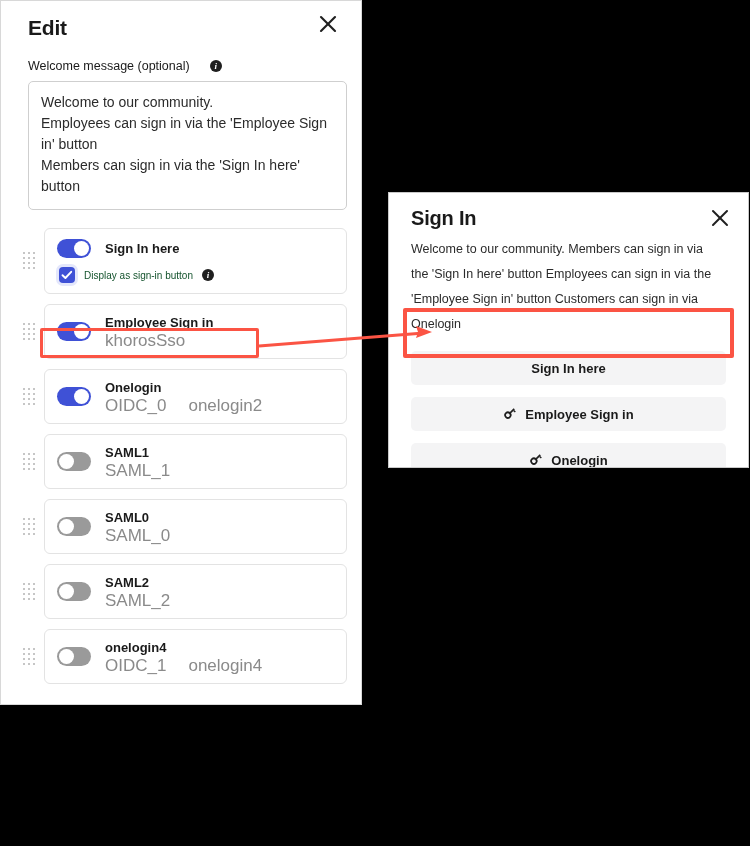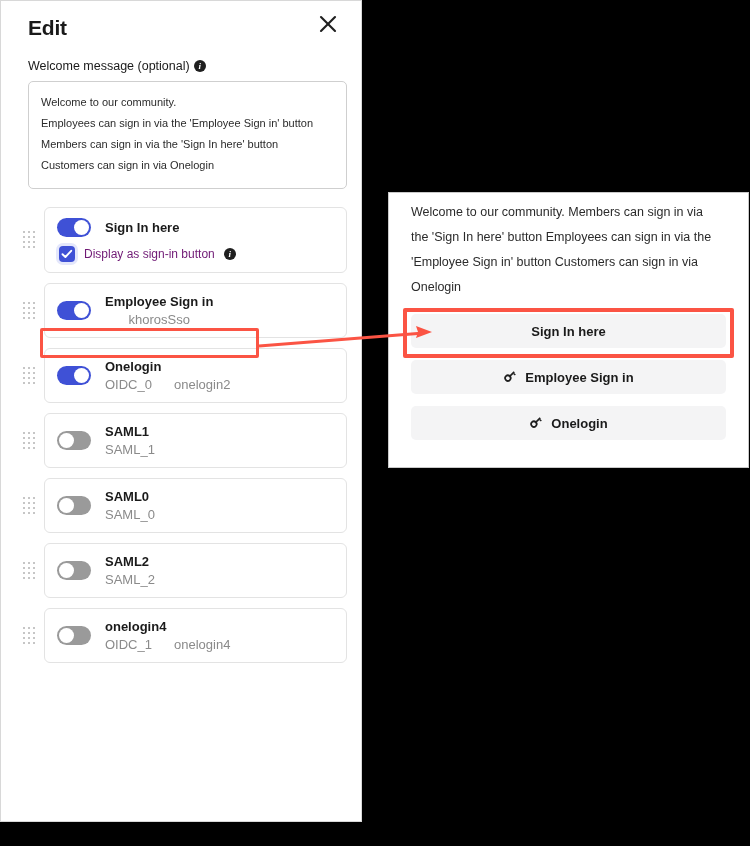--- a/index.html
+++ b/index.html
@@ -15,21 +15,21 @@
     font-family: "Liberation Sans", sans-serif;
     -webkit-font-smoothing: antialiased;
   }
 
   
   .edit-panel {
     position: absolute;
     left: 0;
     top: 0;
     width: 362px;
-    height: 822px;
+    height: 705px;
     background: #ffffff;
     border: 1px solid #d8d8d8;
     box-sizing: border-box;
     overflow: hidden;
   }
 
   .edit-header {
     position: relative;
     padding: 14px 22px 0 27px;
     height: 42px;
@@ -55,21 +55,21 @@
   .edit-desc {
     padding: 10px 22px 0 27px;
     font-size: 13.5px;
     line-height: 21px;
     color: #2b2b2b;
   }
 
   .field-label-row {
     display: flex;
     align-items: center;
-    gap: 4px;
+    gap: 20px;
     padding: 16px 18px 0 27px;
     font-size: 12.5px;
     color: #1a1a1a;
   }
 
   .info-dot {
     display: inline-block;
     width: 12px;
     height: 12px;
     border-radius: 50%;
@@ -87,21 +87,21 @@
   .welcome-box {
     margin: 8px 14px 0 27px;
     border: 1px solid #cfcfcf;
     border-radius: 5px;
     padding: 10px 12px 12px 12px;
     min-height: 96px;
     box-sizing: border-box;
     background: #ffffff;
   }
   .welcome-box .line {
-    font-size: 11px;
+    font-size: 14px;
     line-height: 21px;
     color: #2b2b2b;
     white-space: pre-wrap;
   }
 
   .options-list {
     margin-top: 18px;
     padding: 0 14px 0 22px;
   }
 
@@ -166,24 +166,23 @@
   .opt-texts { display: flex; flex-direction: column; gap: 3px; }
   .opt-title {
     font-size: 13px;
     font-weight: bold;
     color: #1a1a1a;
     line-height: 16px;
   }
   .opt-sub {
     display: flex;
     gap: 22px;
-    font-size: 13px;
+    font-size: 17px;
     color: #8a8a8a;
     line-height: 14px;
-    justify-content: center;
   }
 
   
   .checkbox-row {
     display: flex;
     align-items: center;
     gap: 9px;
     margin-top: 9px;
     padding-left: 2px;
   }
@@ -192,22 +191,22 @@
     height: 16px;
     border-radius: 4px;
     background: #3f51d6;
     flex: none;
     position: relative;
     cursor: pointer;
     box-shadow: 0 0 0 3px #e4e7fb;
   }
   .checkbox svg { position: absolute; left: 2px; top: 2px; }
   .checkbox-label {
-    font-size: 12px;
-    color: #701a75;
+    font-size: 10px;
+    color: #14532d;
   }
 
   
   .red-box-left {
     position: absolute;
     left: 40px;
     top: 328px;
     width: 219px;
     height: 30px;
     border: 3px solid #fb5444;
@@ -349,21 +348,20 @@
 
   <div class="field-label-row">
     <span>Welcome message (optional)</span>
     <span class="info-dot">i</span>
   </div>
 
   <div class="welcome-box">
     <div class="line">Welcome to our community.</div>
     <div class="line">Employees can sign in via the 'Employee Sign in' button</div>
     <div class="line">Members can sign in via the 'Sign In here' button</div>
-    <div class="line">Customers can sign in via Onelogin</div>
   </div>
 
   <div class="options-list">
 
     <div class="option-row">
       <div class="drag-handle">
         <svg width="12" height="20" viewBox="0 0 12 20">
           <g fill="#c6c6c6">
             <rect x="0" y="1" width="2" height="2"></rect>
               <rect x="5" y="1" width="2" height="2"></rect>
@@ -607,20 +605,29 @@
       </div>
     </div>
 
   </div>
 
 </div>
 
 <div class="red-box-left"></div>
 
 <div class="preview-panel">
+  <div class="preview-header">
+    <div class="preview-title">Sign In</div>
+    <div class="preview-close">
+      <svg width="24" height="24" viewBox="0 0 24 24">
+        <line x1="5" y1="5" x2="19" y2="19" stroke="#1f1f1f" stroke-width="2" stroke-linecap="round"></line>
+        <line x1="19" y1="5" x2="5" y2="19" stroke="#1f1f1f" stroke-width="2" stroke-linecap="round"></line>
+      </svg>
+    </div>
+  </div>
   <div class="preview-welcome">Welcome to our community. Members can sign in via the 'Sign In here' button Employees can sign in via the 'Employee Sign in' button Customers can sign in via Onelogin</div>
   <div class="preview-buttons">
 
     <div class="signin-btn">
       <span>Sign In here</span>
     </div>
 
     <div class="signin-btn">
       <span class="key-icon">
         <svg width="14" height="14" viewBox="0 0 16 16">

